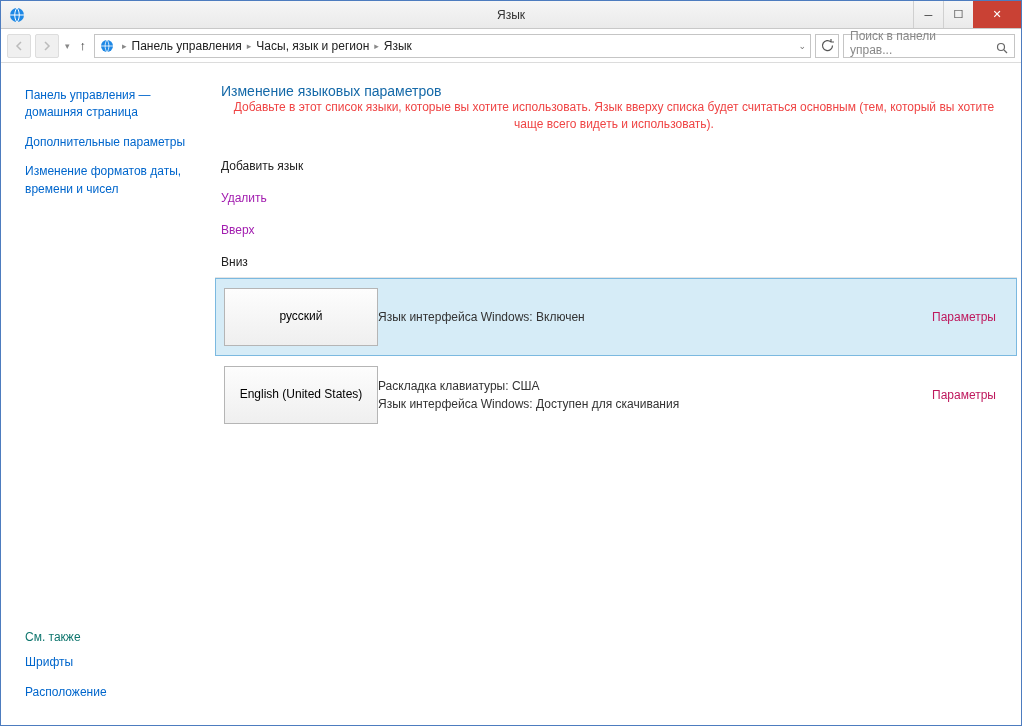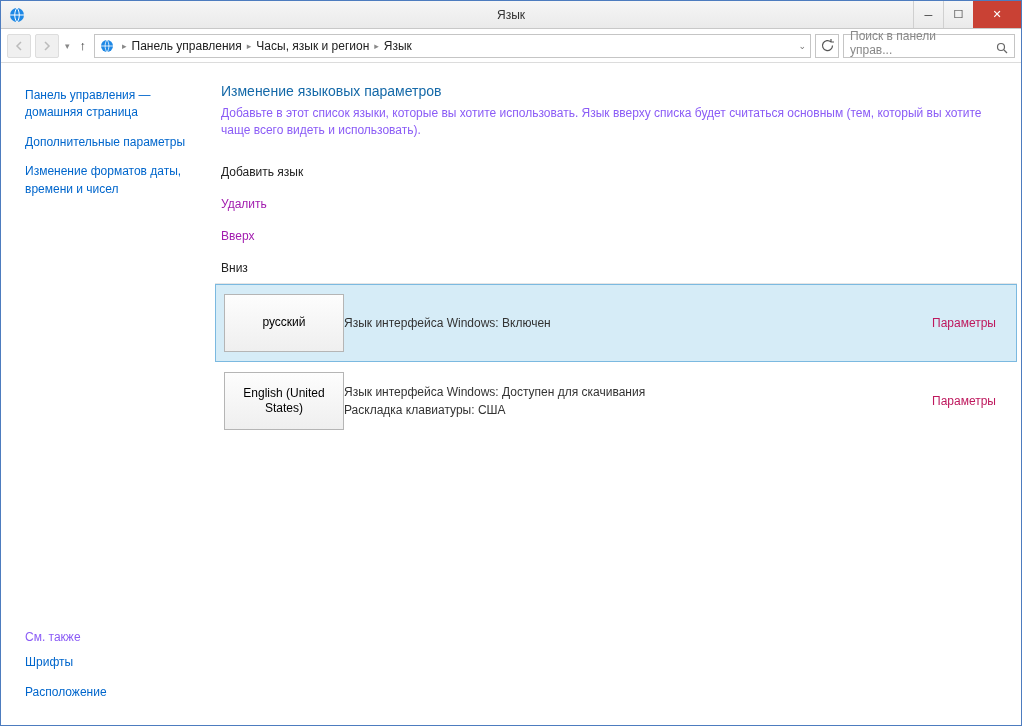--- a/index.html
+++ b/index.html
@@ -21,33 +21,33 @@
 .breadcrumb .bc-icon { width: 16px; height: 16px; margin-right: 2px; }
 .breadcrumb .sep { color: #888; font-size: 9px; margin: 0 2px; }
 .bc-drop { font-size: 9px; color: #777; margin-left: auto; }
 .refresh { width: 24px; height: 24px; border: 1px solid #c5c5c5; display: flex; align-items: center; justify-content: center; font-size: 13px; color: #555; }
 .search { width: 172px; height: 24px; border: 1px solid #c5c5c5; display: flex; align-items: flex-end; padding: 0 6px; font-size: 12px; color: #888; gap: 43px; }
 .search .sicon { margin-left: auto; color: #666; font-size: 12px; }
 
 .content { display: flex; height: calc(100% - 62px); }
 .sidebar { width: 210px; padding: 24px 12px 12px 24px; font-size: 12px; display: flex; flex-direction: column; }
 .sidebar a { color: #0066cc; text-decoration: none; display: block; line-height: 1.45; margin-bottom: 12px; }
-.see-also { margin-top: auto; color: #8b5cf6; font-size: 12px; margin-bottom: 10px; }
+.see-also { margin-top: auto; color: #0f766e; font-size: 12px; margin-bottom: 10px; }
 
 .main { flex: 1; padding: 20px 4px 0 4px; }
-.main h1 { color: #1569a8; font-size: 14px; font-weight: normal; margin-bottom: 6px; padding-left: 6px; }
-.main .desc { font-size: 12px; color: #8b5cf6; line-height: 1.4; margin-bottom: 20px; padding-left: 6px; padding-right: 10px; }
+.main h1 { color: #1569a8; font-size: 14px; font-weight: normal; margin-bottom: 0; padding-left: 6px; }
+.main .desc { font-size: 12px; color: #ef4444; line-height: 1.4; margin-bottom: 20px; padding-left: 6px; padding-right: 10px; text-align: center; }
 .toolbar { display: flex; gap: 18px; padding: 6px 6px 8px; border-bottom: 1px solid #e5e5e5; font-size: 12px; flex-direction: column; }
 .toolbar span { color: #222; cursor: pointer; }
 .toolbar span.disabled { color: #a21caf; }
 
 .lang-list { }
 .lang-row { display: flex; align-items: center; padding: 8px 10px 8px 8px; border: 1px solid transparent; min-height: 78px; }
 .lang-row.selected { background: #d6ecf7; border: 1px solid #7bb9e0; }
-.lang-tile { width: 120px; height: 58px; border: 1px solid #b5b5b5; background: linear-gradient(#fdfdfd,#efefef); display: flex; align-items: center; justify-content: center; font-size: 12px; text-align: center; padding: 0 0; line-height: 1.2; }
+.lang-tile { width: 154px; height: 58px; border: 1px solid #b5b5b5; background: linear-gradient(#fdfdfd,#efefef); display: flex; align-items: center; justify-content: center; font-size: 12px; text-align: center; padding: 0 0; line-height: 1.2; }
 .lang-details { flex: 1; font-size: 12px; color: #333; line-height: 1.5; }
 .lang-link { font-size: 12px; color: #be185d; text-decoration: none; padding-right: 10px; }
 
 .globe-svg { fill: #1e88e5; }
 </style>
 </head>
 <body>
 
 <div class="titlebar">
   <span class="app-icon">
@@ -134,21 +134,21 @@
         <div class="lang-tile">русский</div>
         <div class="lang-details">
           <div>Язык интерфейса Windows: Включен</div>
         </div>
         <a class="lang-link">Параметры</a>
       </div>
 
       <div class="lang-row">
         <div class="lang-tile">English (United States)</div>
         <div class="lang-details">
+          <div>Раскладка клавиатуры: США</div>
           <div>Язык интерфейса Windows: Доступен для скачивания</div>
-          <div>Раскладка клавиатуры: США</div>
           <div></div>
         </div>
         <a class="lang-link">Параметры</a>
       </div>
     </div>
   </div>
 </div>
 
 </body></html>

